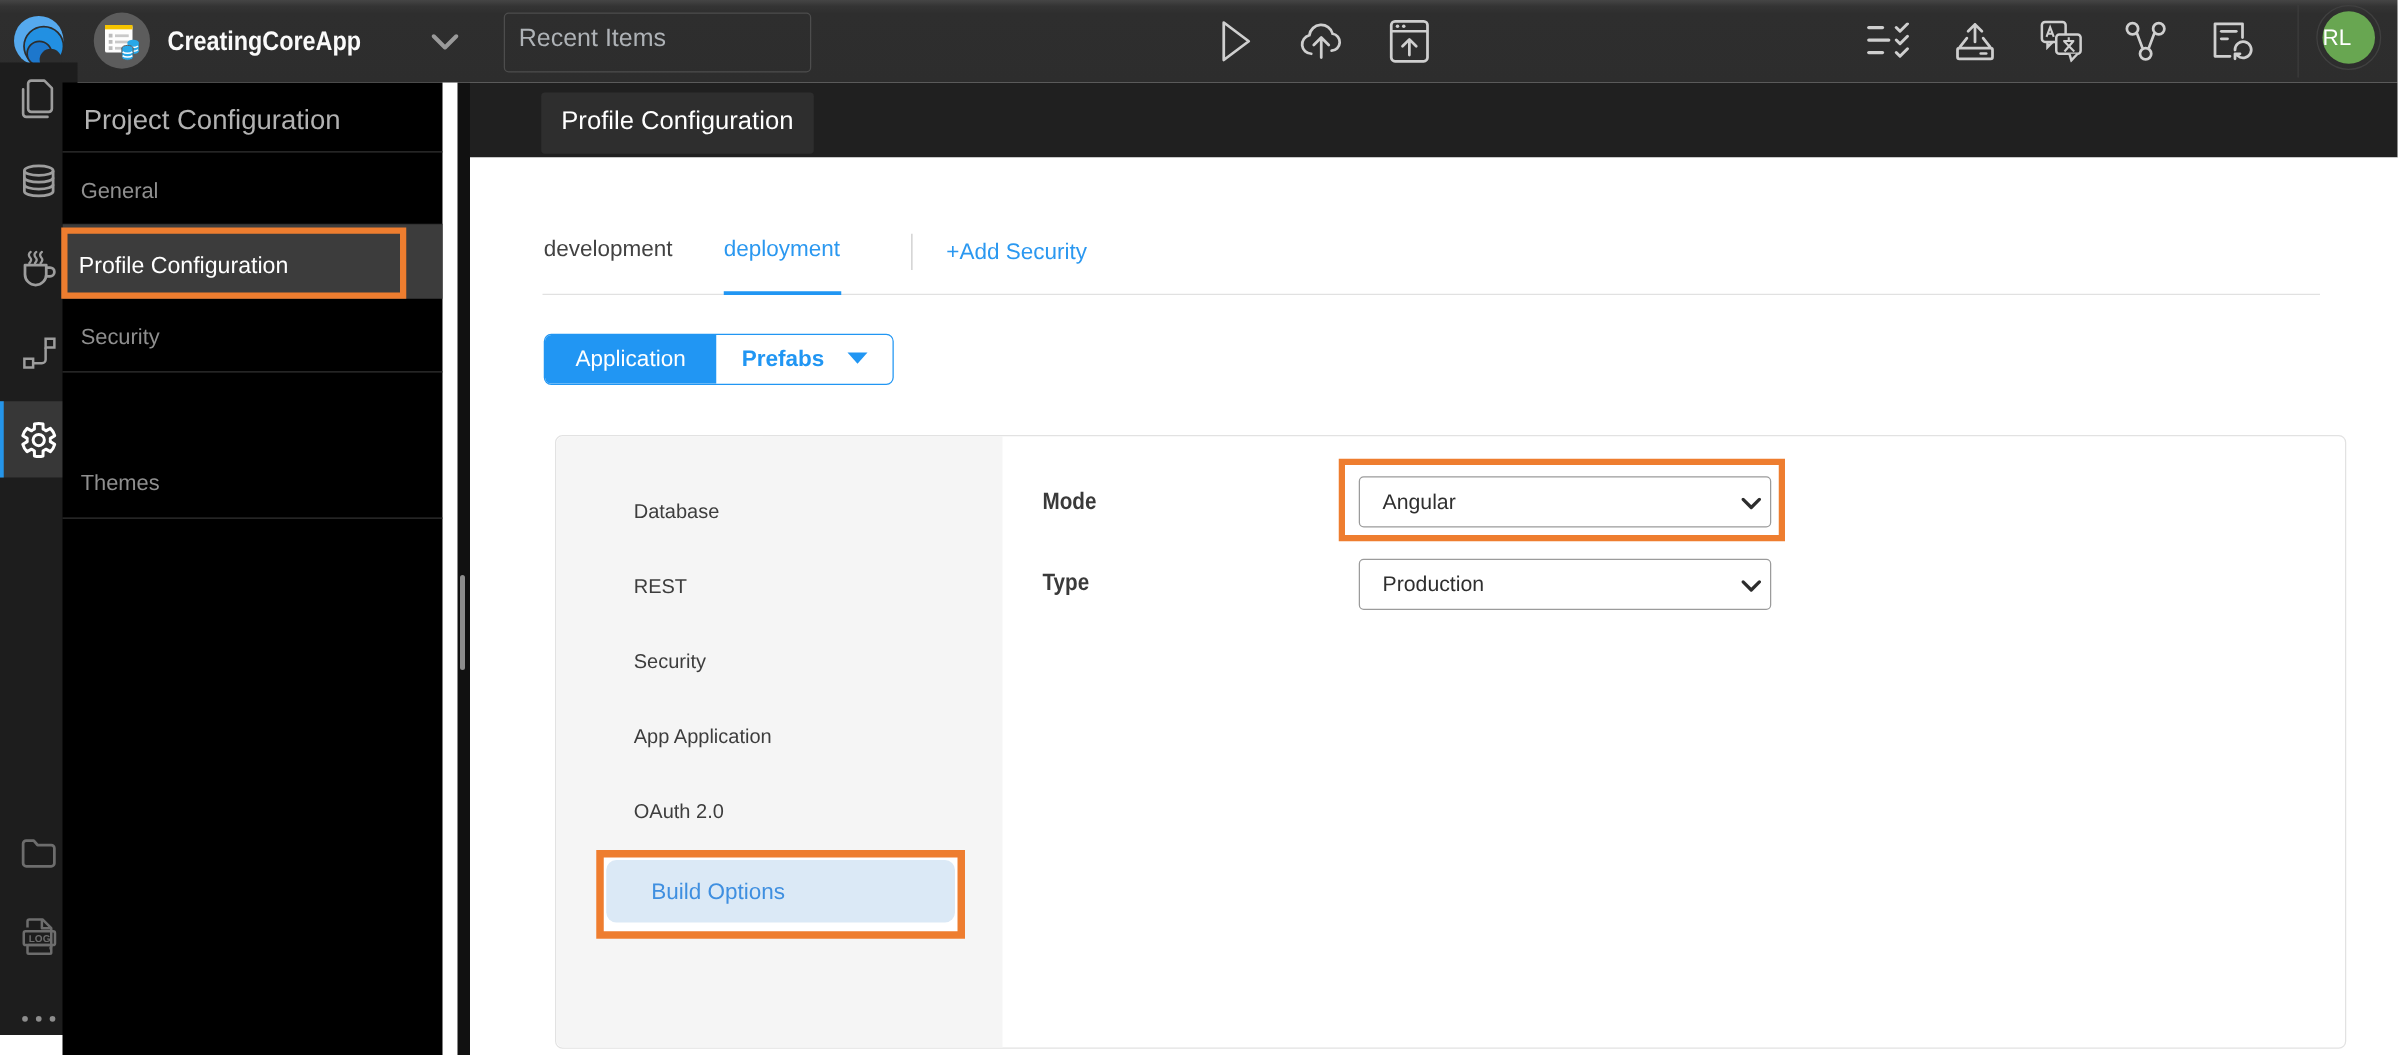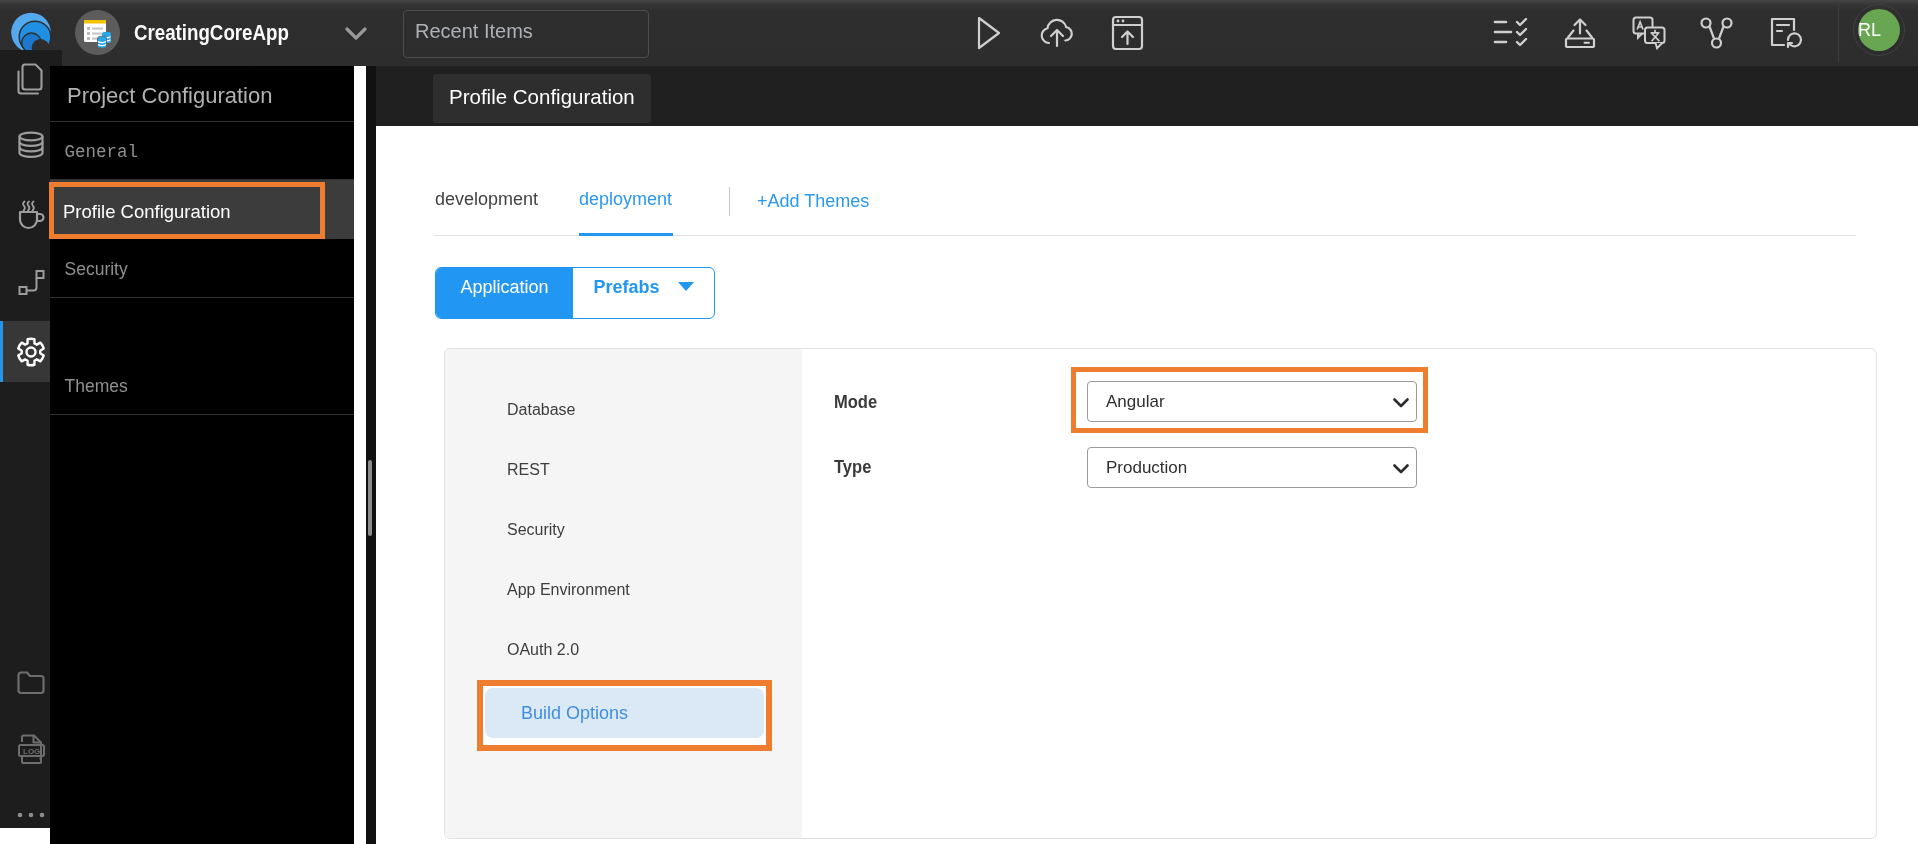--- a/index.html
+++ b/index.html
@@ -54,21 +54,21 @@
 
 
 #content { position:absolute; left:376px; top:126px; width:1542px; height:718px; background:#fff; }
 #t-dev { position:absolute; left:59px; top:63px; font-size:18px; color:#424242; }
 #t-dep { position:absolute; left:203px; top:63px; font-size:18px; color:#2b98f0; }
 #t-sep { position:absolute; left:353px; top:61px; width:1px; height:29px; background:#c9c9c9; }
 #t-add { position:absolute; left:381px; top:65px; font-size:18px; color:#2b98f0; }
 #hairline { position:absolute; left:58px; top:109px; width:1422px; height:1px; background:#e1e1e1; }
 #underline { position:absolute; left:203px; top:107px; width:94px; height:3px; background:#2196f3; }
 
-#btngroup { position:absolute; left:59px; top:141px; width:280px; height:52px; border:1px solid #2196f3;
+#btngroup { position:absolute; left:59px; top:141px; width:280px; height:41px; border:1px solid #2196f3;
   border-radius:6px; display:flex; overflow:hidden; background:#fff; }
 #btn-app { width:137px; background:#2196f3; color:#fff; font-size:18px; text-align:center; line-height:39px; }
 #btn-pre { width:141px; color:#2196f3; font-size:18px; text-align:center; line-height:39px;font-weight:bold; }
 #caret { display:inline-block; width:0; height:0; border-left:8.5px solid transparent;
   border-right:8.5px solid transparent; border-top:9px solid #2196f3; vertical-align:middle; margin-left:18px; margin-top:-4px; }
 
 #card { position:absolute; left:68px; top:222px; width:1433px; height:491px;
   border:1px solid #e2e2e2; border-radius:6px; background:#fff; }
 #cardleft { position:absolute; left:0px; top:0px; width:357px; height:489px;
   background:#f5f5f5; border-radius:6px 0 0 6px; }
@@ -250,54 +250,54 @@
       <circle cx="4" cy="4" r="2.3" fill="#8d8d8d"></circle>
         <circle cx="15" cy="4" r="2.3" fill="#8d8d8d"></circle>
         <circle cx="26" cy="4" r="2.3" fill="#8d8d8d"></circle>
     </svg>
   </div>
 </div>
 
 <div id="panel">
   <div id="panel-h">Project Configuration</div>
   <div id="panel-hsep"></div>
-  <div class="pitem" style="top:55.5px;font-family:Liberation Mono, monospace;">General</div>
+  <div class="pitem" style="top:55.5px;">General</div>
   <div id="pitem-active">Profile Configuration</div>
   <div id="pitem-orange"></div>
   <div class="pitem" style="top:173px;">Security</div>
   <div class="pitem" style="top:290px;">Themes</div>
 </div>
 
 <div id="lane">
     <div id="thumb"></div>
   </div>
 
 <div id="strip">
     <div id="ptab">Profile Configuration</div>
   </div>
 
 <div id="content">
   <div id="t-dev">development</div>
   <div id="t-dep">deployment</div>
   <div id="t-sep"></div>
-  <div id="t-add">+Add Themes</div>
+  <div id="t-add">+Add Security</div>
   <div id="hairline"></div>
   <div id="underline"></div>
 
   <div id="btngroup">
     <div id="btn-app">Application</div>
     <div id="btn-pre">Prefabs<span id="caret"></span></div>
   </div>
 
   <div id="card">
     <div id="cardleft">
       <div class="litem" style="top:52px;">Database</div>
       <div class="litem" style="top:112px;">REST</div>
       <div class="litem" style="top:172px;">Security</div>
-      <div class="litem" style="top:232px;">App Environment</div>
+      <div class="litem" style="top:232px;">App Application</div>
       <div class="litem" style="top:292px;">OAuth 2.0</div>
       <div id="bo-wrap">
           <div id="bo-item">Build Options</div>
         </div>
     </div>
     <div class="flabel" style="top:42px;">Mode</div>
     <div id="mode-orange"></div>
     <div class="fselect" style="top:32px;">Angular
       <svg class="selchev" width="16" height="10" viewBox="0 0 16 10">
           <polyline points="1.5,1.5 8,8 14.5,1.5" fill="none" stroke="#2d2d2d" stroke-width="2.6" stroke-linejoin="round" stroke-linecap="round"></polyline>

